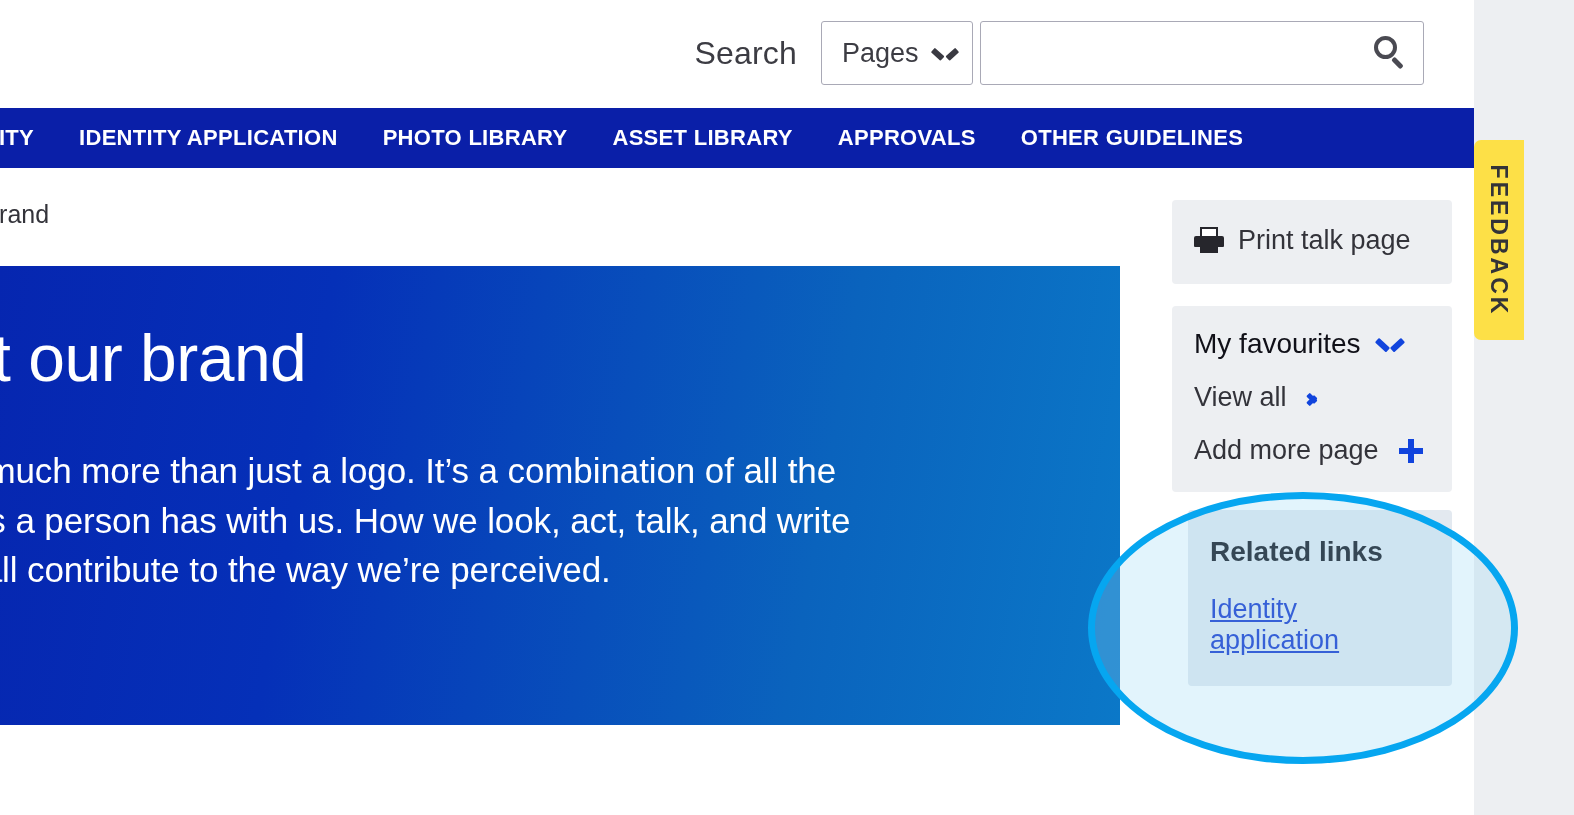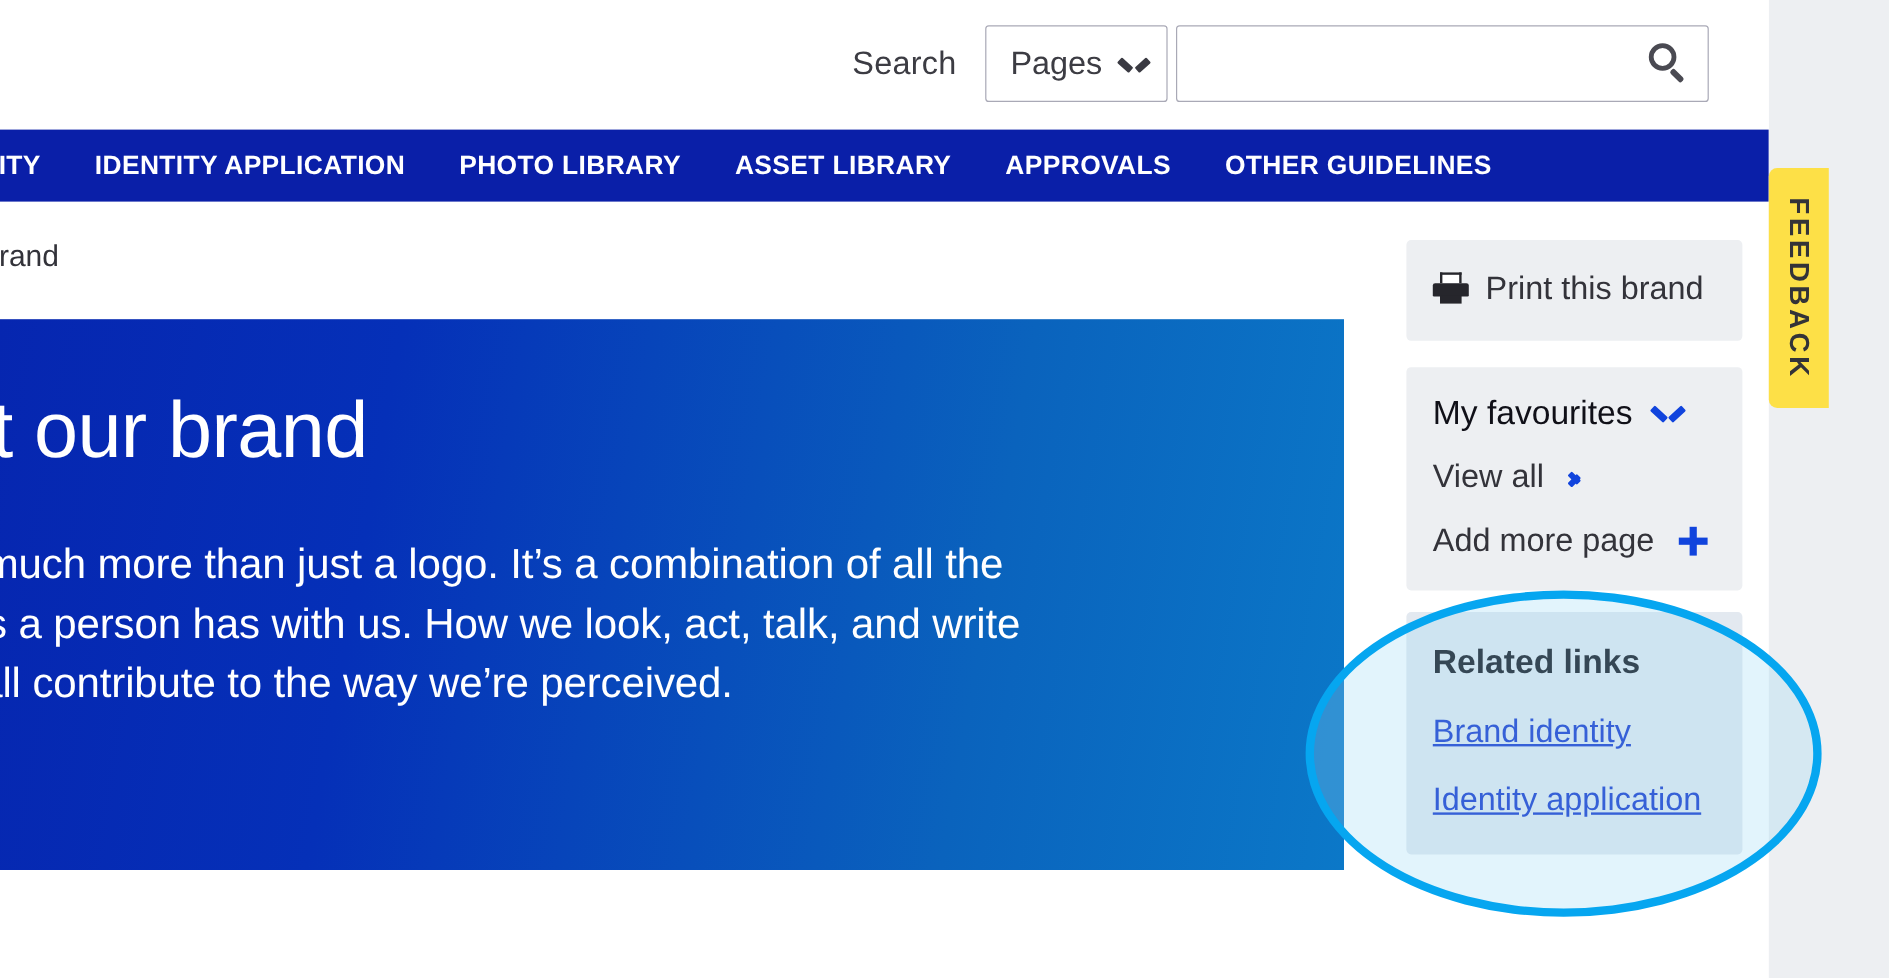--- a/index.html
+++ b/index.html
@@ -23,21 +23,21 @@
   .header {
     position: absolute; left: 0; top: 0;
     width: 1474px; height: 108px;
     background: #ffffff;
   }
   .search-cluster {
     position: absolute; right: 50px; top: 21px;
     display: flex; align-items: center; gap: 0;
   }
   .search-label {
-    font-size: 27px; color: #3c3c43; letter-spacing: .2px;
+    font-size: 32px; color: #3c3c43; letter-spacing: .2px;
     margin-right: 24px; white-space: nowrap;
   }
   .search-select {
     width: 152px; height: 64px;
     border: 1.5px solid #a9a9b6; border-radius: 3px;
     background: #fff;
     display: flex; align-items: center; justify-content: space-between;
     padding: 0 16px 0 20px;
   }
   .search-select .sel-val { font-size: 27px; color: #3c3c43; }
@@ -185,20 +185,21 @@
     width: 24px; height: 6px; background: #1144dd;
   }
   .plus-blue::after {
     content: ""; position: absolute; left: 9px; top: 0;
     width: 6px; height: 24px; background: #1144dd;
   }
 
   .panel.related {
     margin-top: 18px; padding: 26px 22px 30px 22px;
     background: #e3e9f0;
+    margin-left: 16px;
   }
   .related .title { font-size: 28px; font-weight: bold; color: #101018; }
   .related a {
     display: block; margin-top: 26px;
     font-size: 27px; color: #1133cc; text-decoration: underline;
   }
 
   
   .highlight-ellipse {
     position: absolute; left: 1088px; top: 492px;
@@ -274,42 +275,41 @@
 
     <div class="sidebar">
 
       <div class="panel utility">
         <div class="util-row">
           <span class="printer-icon">
             <span class="top"></span>
               <span class="body"></span>
               <span class="tray"></span>
           </span>
-          <span class="label">Print this brand</span>
+          <span class="label">Print talk page</span>
         </div>
       </div>
 
       <div class="panel favourites">
         <div class="fav-head">
           <span class="title">My favourites</span>
           <span class="chev-blue"></span>
         </div>
         <div class="fav-link">
           <span class="t">View all</span>
           <span class="arrow-blue"></span>
         </div>
         <div class="fav-link">
           <span class="t">Add more page</span>
           <span class="plus-blue"></span>
         </div>
       </div>
 
       <div class="panel related">
         <div class="title">Related links</div>
-        <a href="#">Brand identity</a>
         <a href="#">Identity application</a>
       </div>
 
     </div>
   </div>
 
   <div class="highlight-ellipse"></div>
 
   <div class="feedback-tab">
     <span>FEEDBACK</span>

